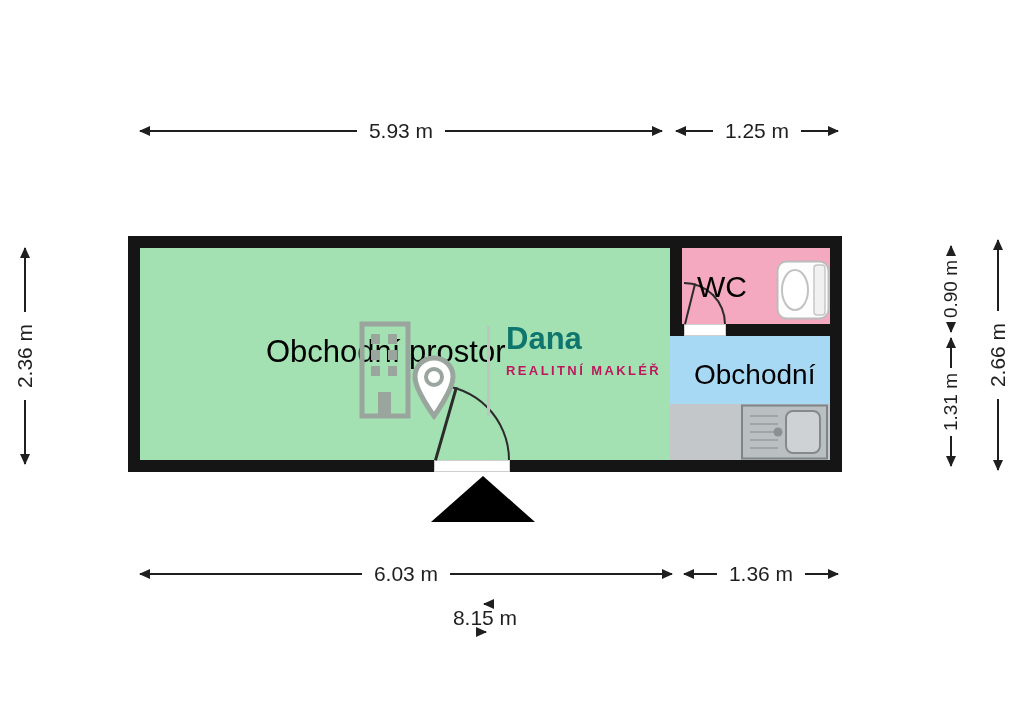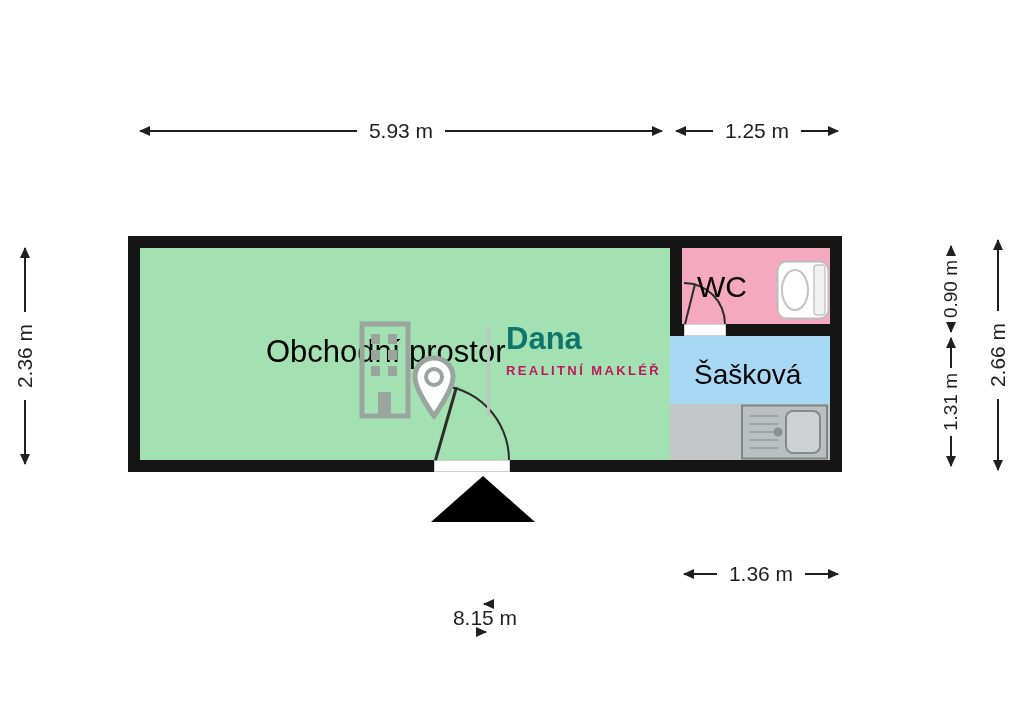--- a/index.html
+++ b/index.html
@@ -88,20 +88,25 @@
     <span class="seg seg-l"></span>
     <span class="lbl">1.31 m</span>
     <span class="seg seg-r"></span>
   </div>
   <div class="dim v" style="left:883px;top:334px;width:230px;">
     <span class="seg seg-l"></span>
     <span class="lbl">2.66 m</span>
     <span class="seg seg-r"></span>
   </div>
 
+  <div class="dim" style="left:140px;top:553px;width:532px;">
+    <span class="seg seg-l"></span>
+    <span class="lbl">6.03 m</span>
+    <span class="seg seg-r"></span>
+  </div>
   <div class="dim" style="left:684px;top:553px;width:154px;">
     <span class="seg seg-l"></span>
     <span class="lbl">1.36 m</span>
     <span class="seg seg-r"></span>
   </div>
   <div class="dim" style="left:128px;top:595px;width:714px;flex-direction:column;">
     <span class="seg seg-l"></span>
     <span class="lbl">8.15 m</span>
     <span class="seg seg-r"></span>
   </div>
@@ -127,21 +132,21 @@
 
   <div class="threshold" id="threshold-entrance"></div>
   <div class="door-arc" id="arc-entrance"></div>
   <div class="door-leaf" id="leaf-entrance"></div>
   <div class="threshold" id="threshold-wc"></div>
   <div class="door-arc" id="arc-wc"></div>
   <div class="door-leaf" id="leaf-wc"></div>
 
   <div class="room-label" id="label-main">Obchodní prostor</div>
   <div class="room-label" id="label-wc">WC</div>
-  <div class="room-label" id="label-kitchen">Šašková</div>
+  <div class="room-label" id="label-kitchen">Obchodní</div>
 
   <div class="abs" id="watermark">
     <svg width="118" height="100" viewBox="0 0 118 100">
       <g stroke="#9aa59e" stroke-width="5" fill="none">
         <rect x="6" y="4" width="46" height="92"></rect>
       </g>
       <g fill="#9aa59e">
         <rect x="15" y="14" width="9" height="10"></rect>
           <rect x="32" y="14" width="9" height="10"></rect>
         <rect x="15" y="30" width="9" height="10"></rect>

